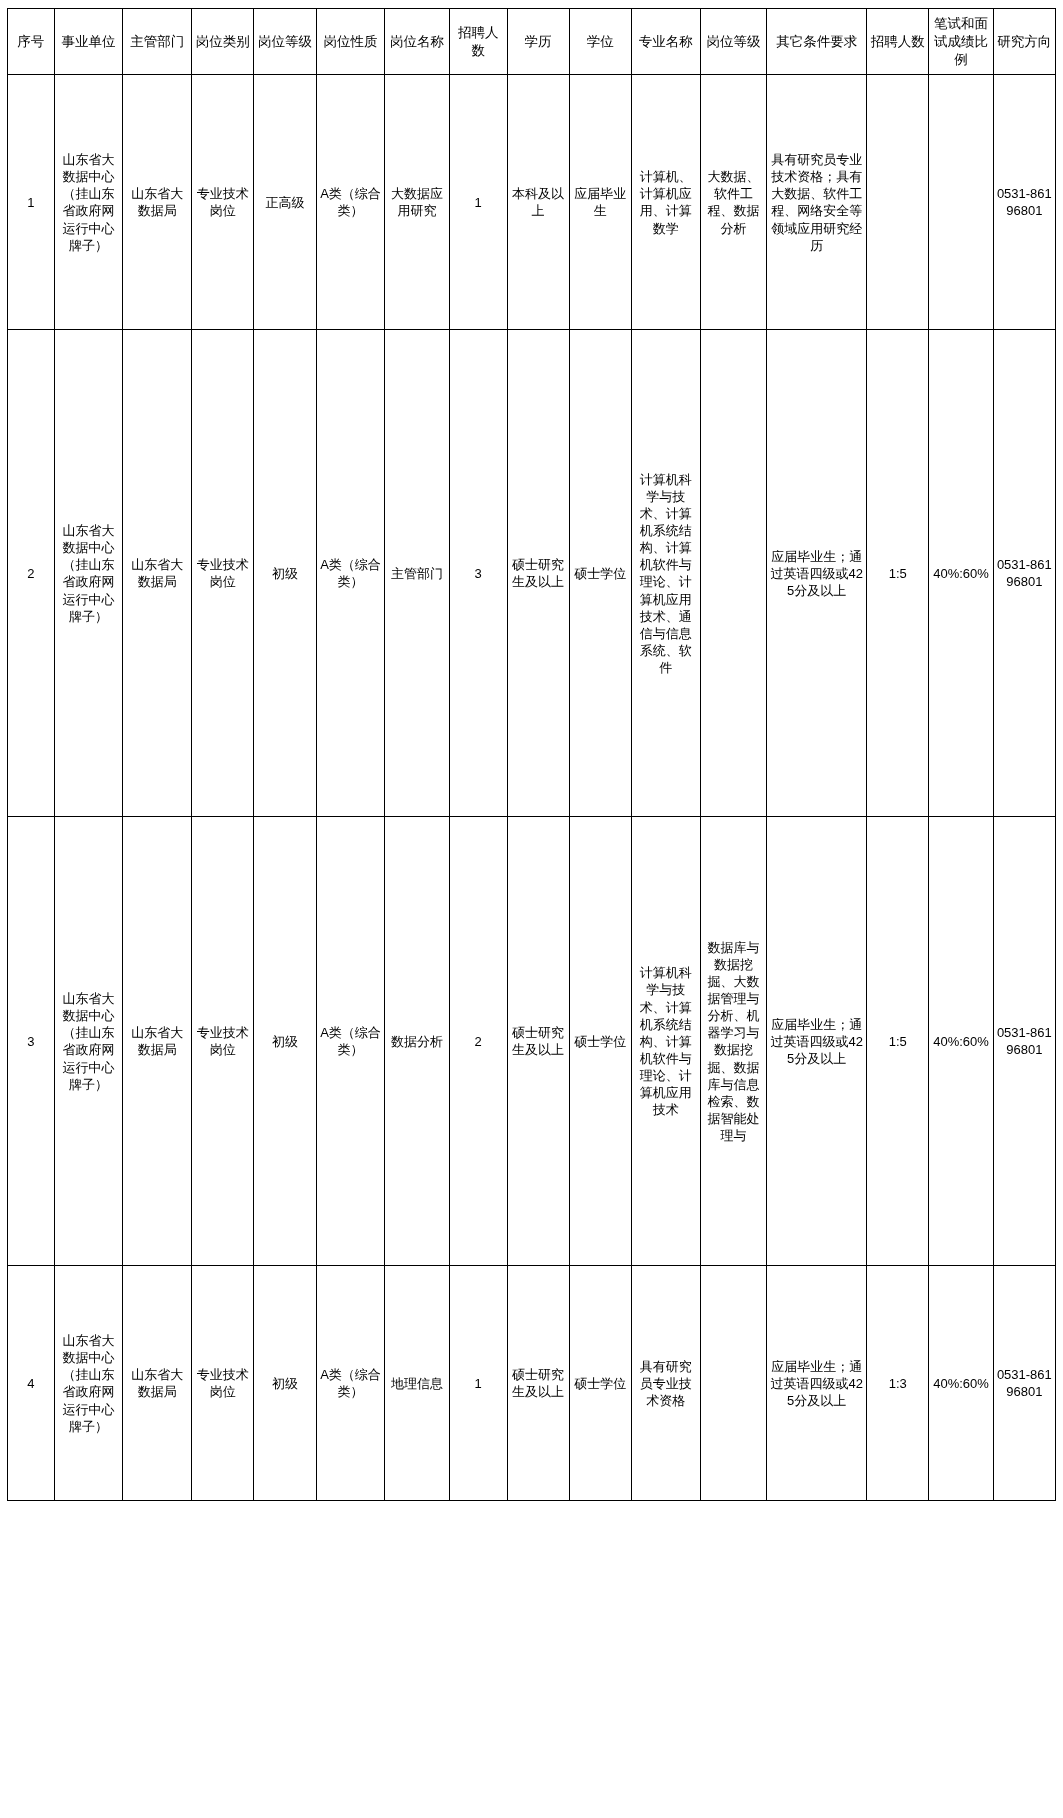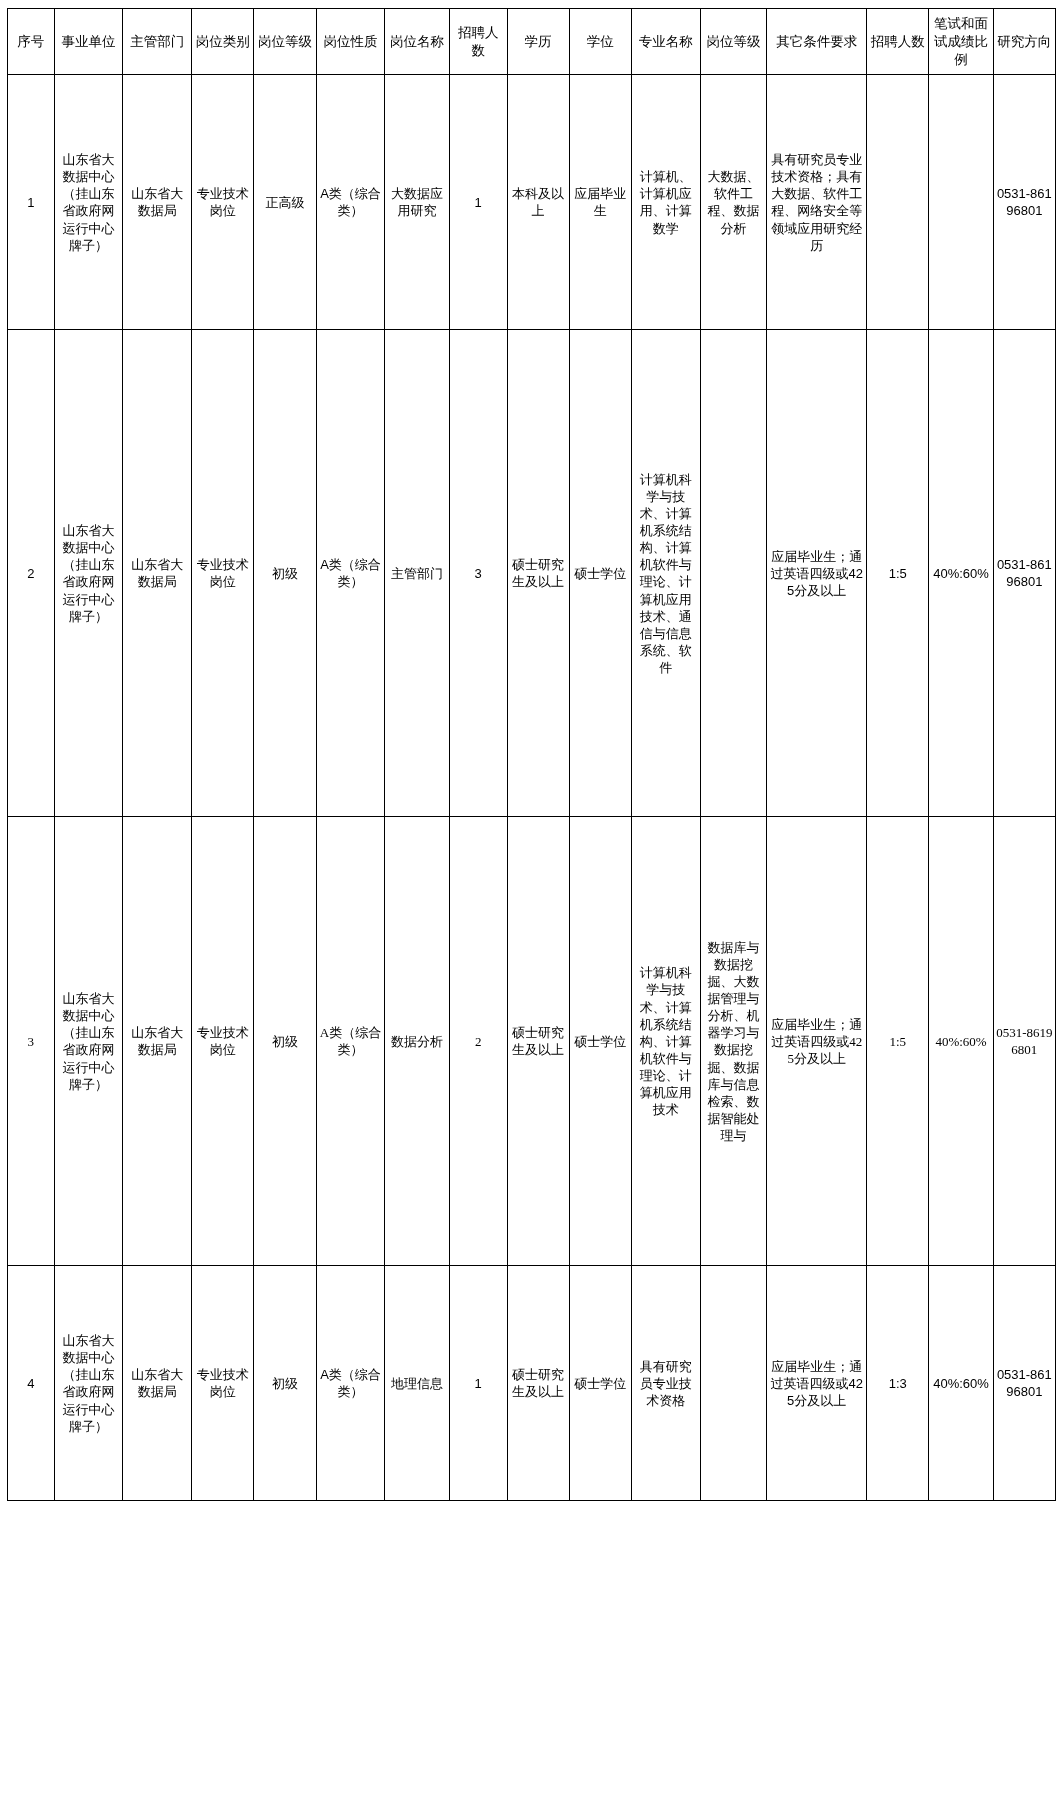--- a/index.html
+++ b/index.html
@@ -51,21 +51,21 @@
   col.c9 { width: 56px; }
   col.c10 { width: 62px; }
   col.c11 { width: 60px; }
   col.c12 { width: 90px; }
   col.c13 { width: 56px; }
   col.c14 { width: 58px; }
   col.c15 { width: 56px; }
 
   .r1 td { height: 246px; }
   .r2 td { height: 478px; }
-  .r3 td { height: 440px; font-family: Liberation Serif, serif; }
+  .r3 td { height: 440px; }
   .r4 td { height: 226px; }
   .cell-unit { line-height: 1.3; }
   .cell-major { line-height: 1.28; }
   td.tall-text { vertical-align: middle; }
 </style>
 </head>
 <body>
 
 <div class="sheet">
   <table class="job-table">

